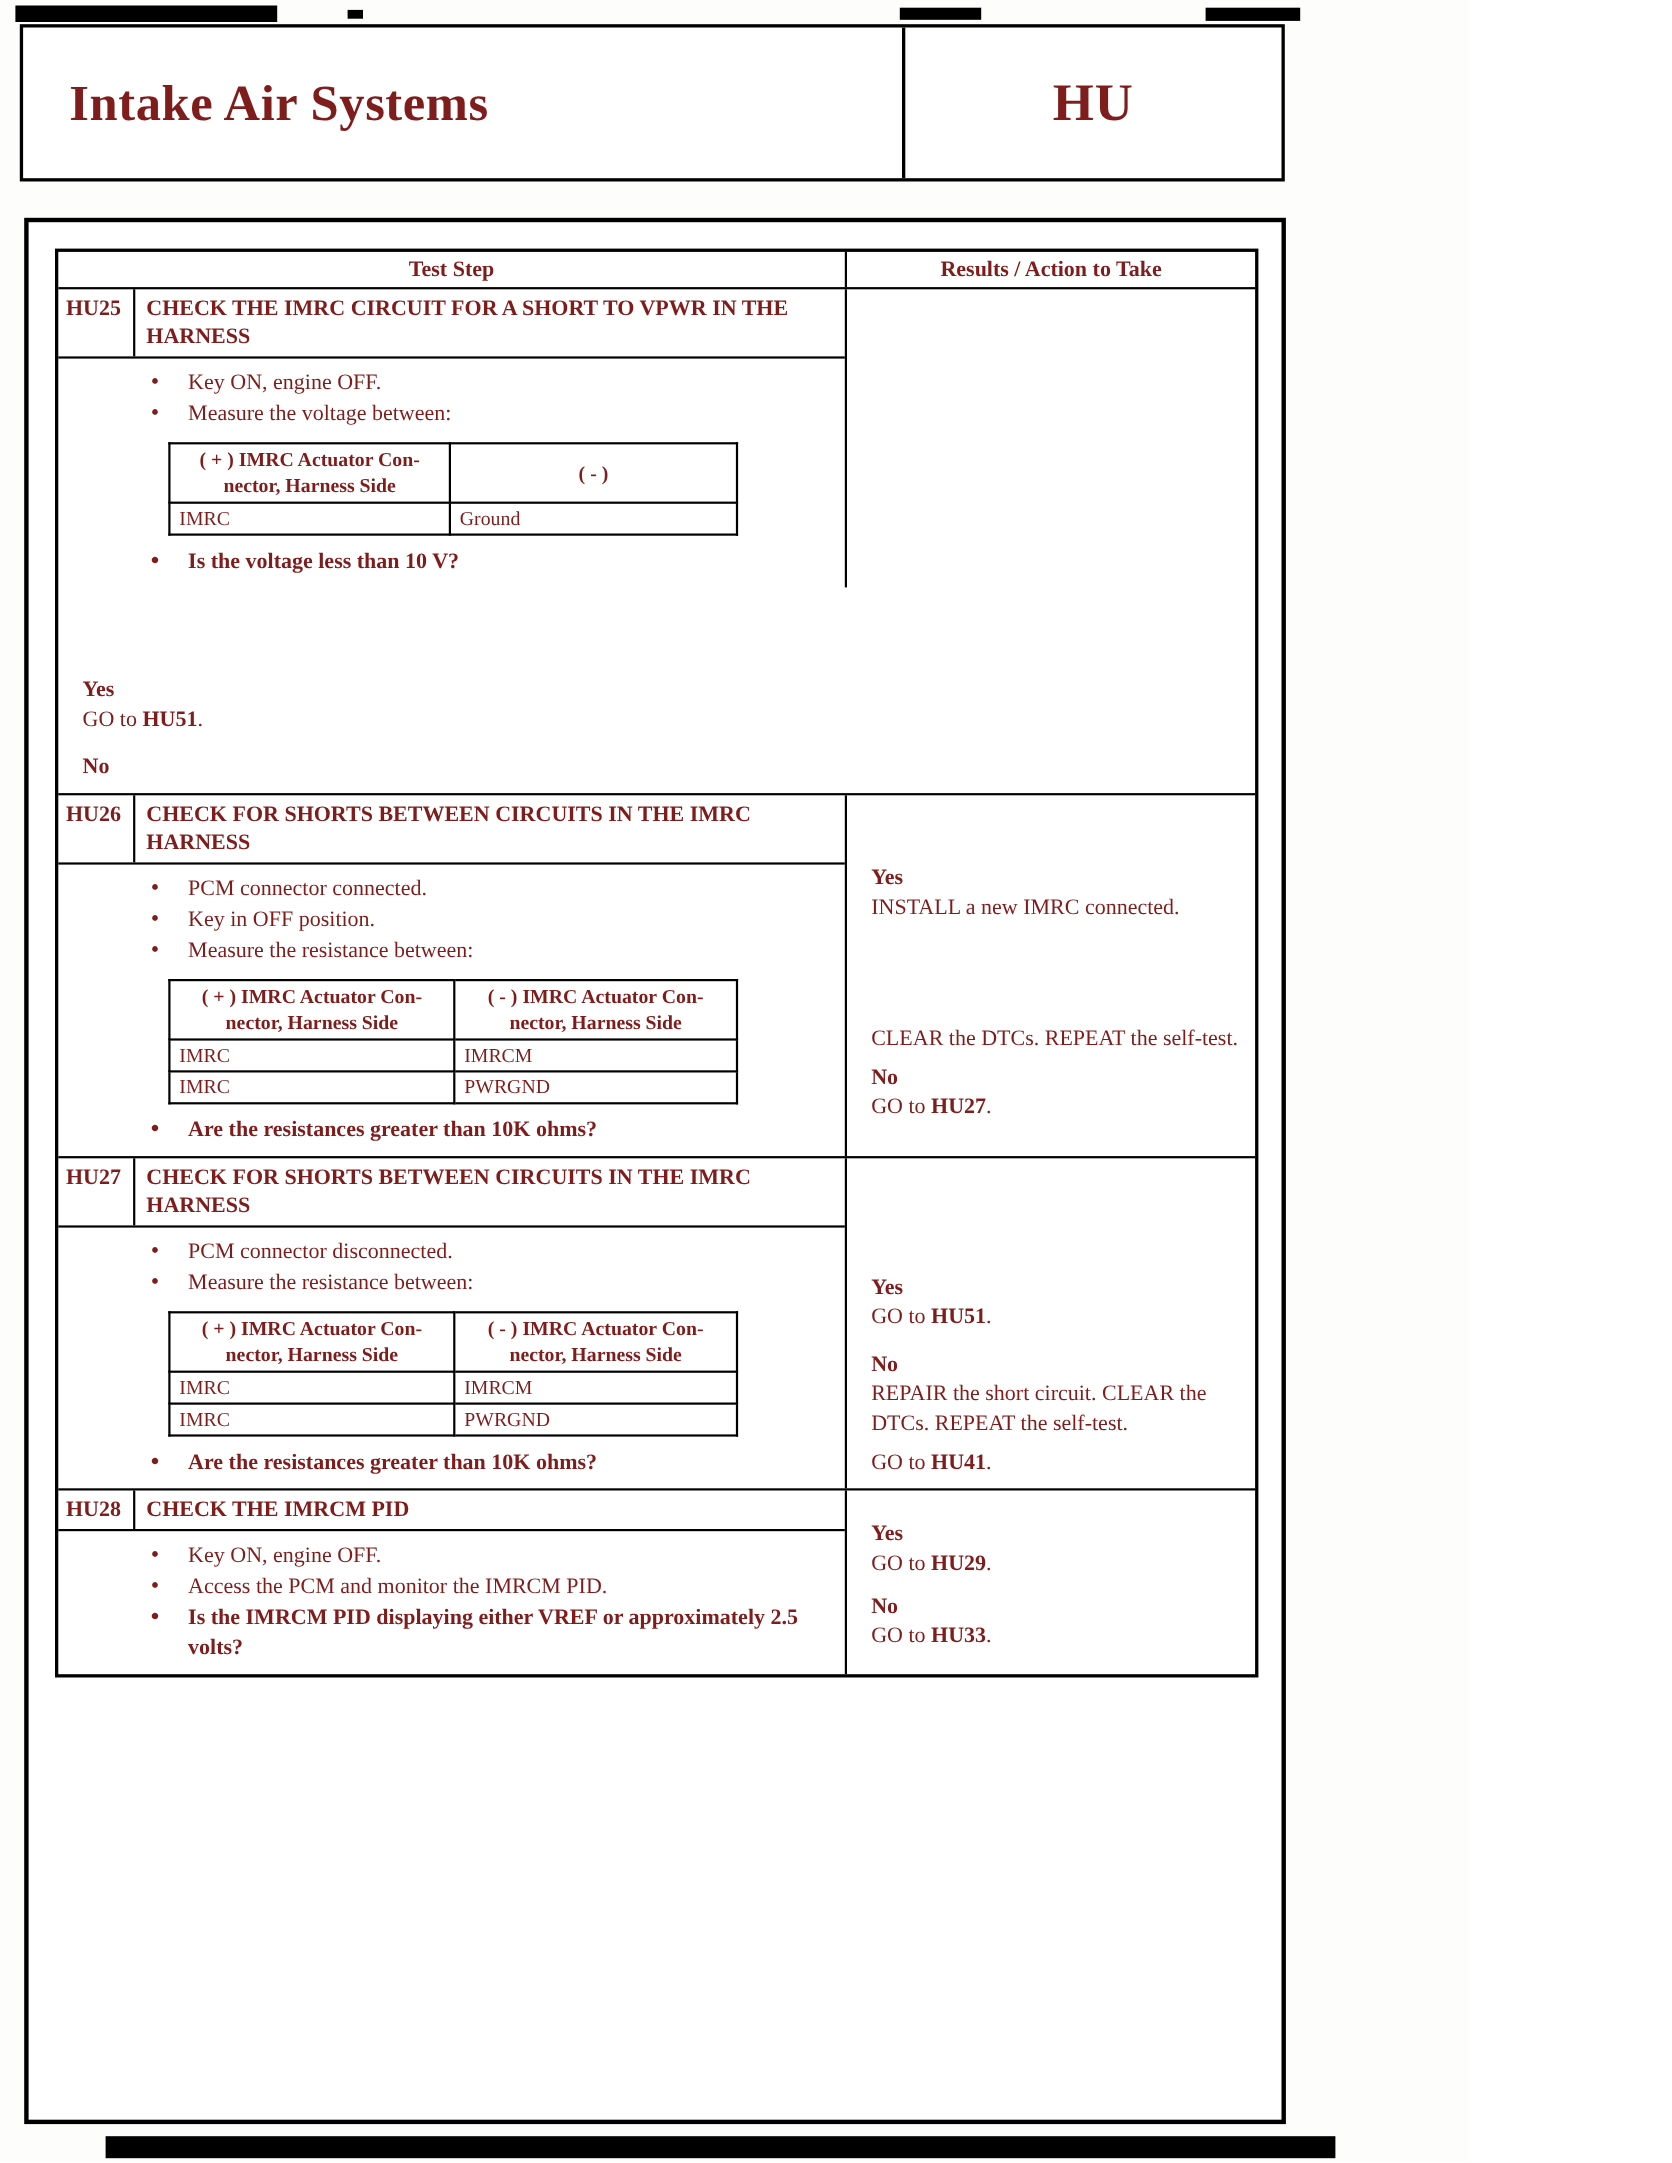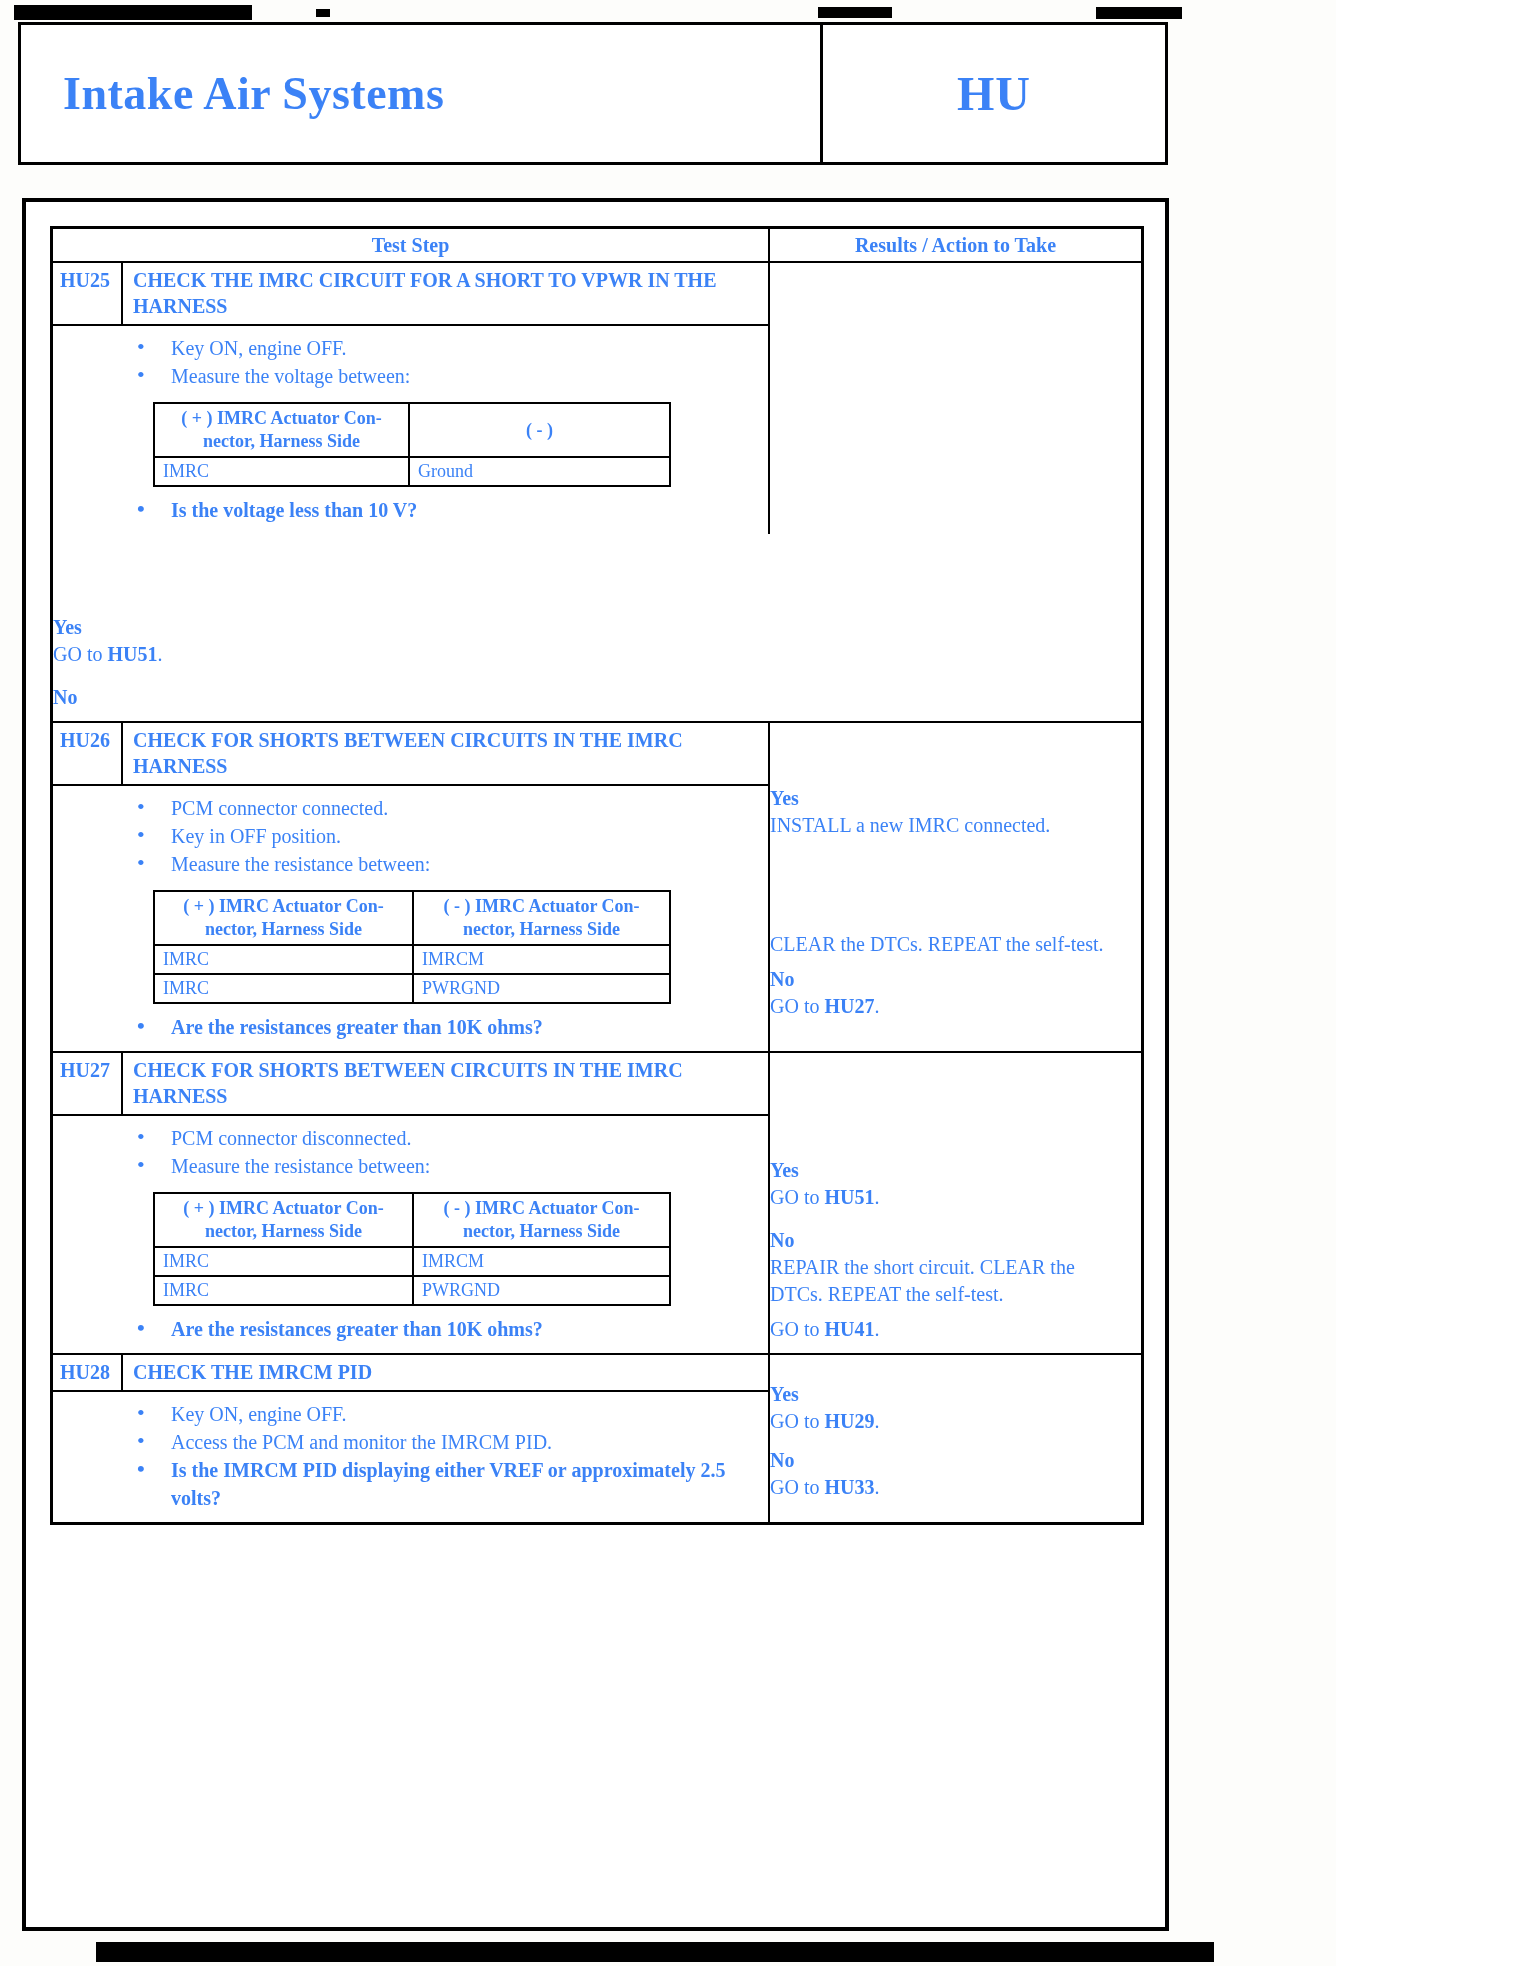--- a/index.html
+++ b/index.html
@@ -1,19 +1,19 @@
 <!DOCTYPE html>
 <html><head>
 <meta charset="utf-8">
 <style>
   * { margin:0; padding:0; box-sizing:border-box; }
   html,body { background:#ffffff; }
   .page {
     position:relative; width:1336px; height:1966px;
-    background:#fdfdfb; color:#3b82f6;
+    background:#fdfdfb; color:#7f1d1d;
     font-family:"Liberation Sans", sans-serif;
     overflow:hidden;
   }
   .artifact { position:absolute; background:#000; }
 
   
   .header-box {
     position:absolute; left:18px; top:22px; width:1150px; height:143px;
     border:3px solid #000; display:flex; background:#fff;
   }
@@ -40,21 +40,21 @@
   .thead { display:flex; border-bottom:2px solid #000; }
   .th-left {
     width:717px; border-right:2px solid #000; text-align:center;
     font-weight:bold; font-size:20px; padding:5px 0 4px 0;
   }
   .th-right { flex:1; text-align:center; font-weight:bold; font-size:20px; padding:5px 0 4px 0; }
 
   .step-row { display:flex; border-bottom:2px solid #000; }
   .step-row:last-child { border-bottom:none; }
   .step-left { width:717px; border-right:2px solid #000; display:flex; flex-direction:column; }
-  .step-right { flex:1; padding:0 12px 10px 0; font-size:20px; line-height:27px; }
+  .step-right { flex:1; padding:0 12px 10px 22px; font-size:20px; line-height:27px; }
 
   .step-title-row { display:flex; border-bottom:2px solid #000; }
   .step-id {
     width:70px; border-right:2px solid #000; font-weight:bold; font-size:20px;
     padding:4px 4px 4px 7px; line-height:26px; flex:0 0 auto;
   }
   .step-title { flex:1; font-weight:bold; font-size:20px; line-height:26px; padding:4px 14px 5px 10px; }
 
   .step-body { padding:6px 18px 10px 0; }
   ul.bullets { list-style:none; margin:2px 0 0 0; }

